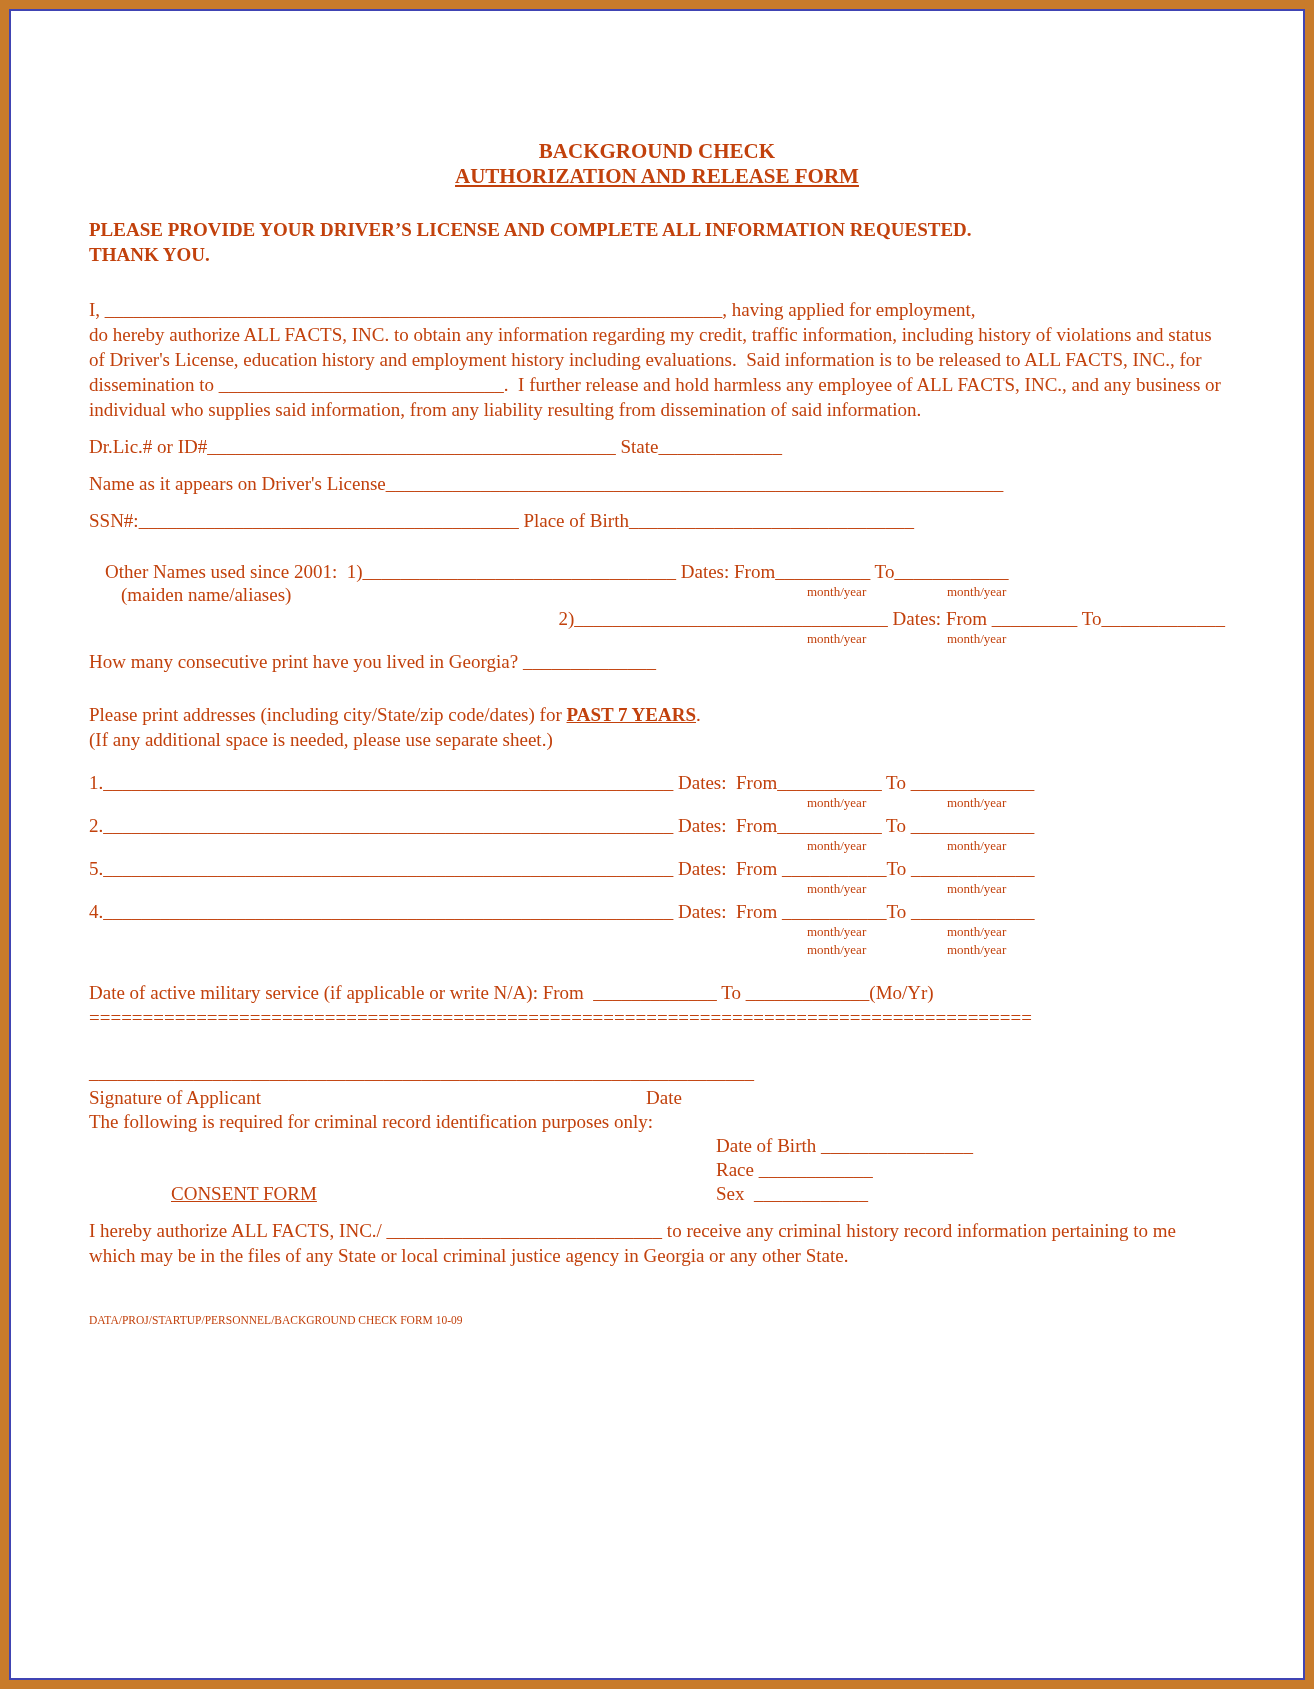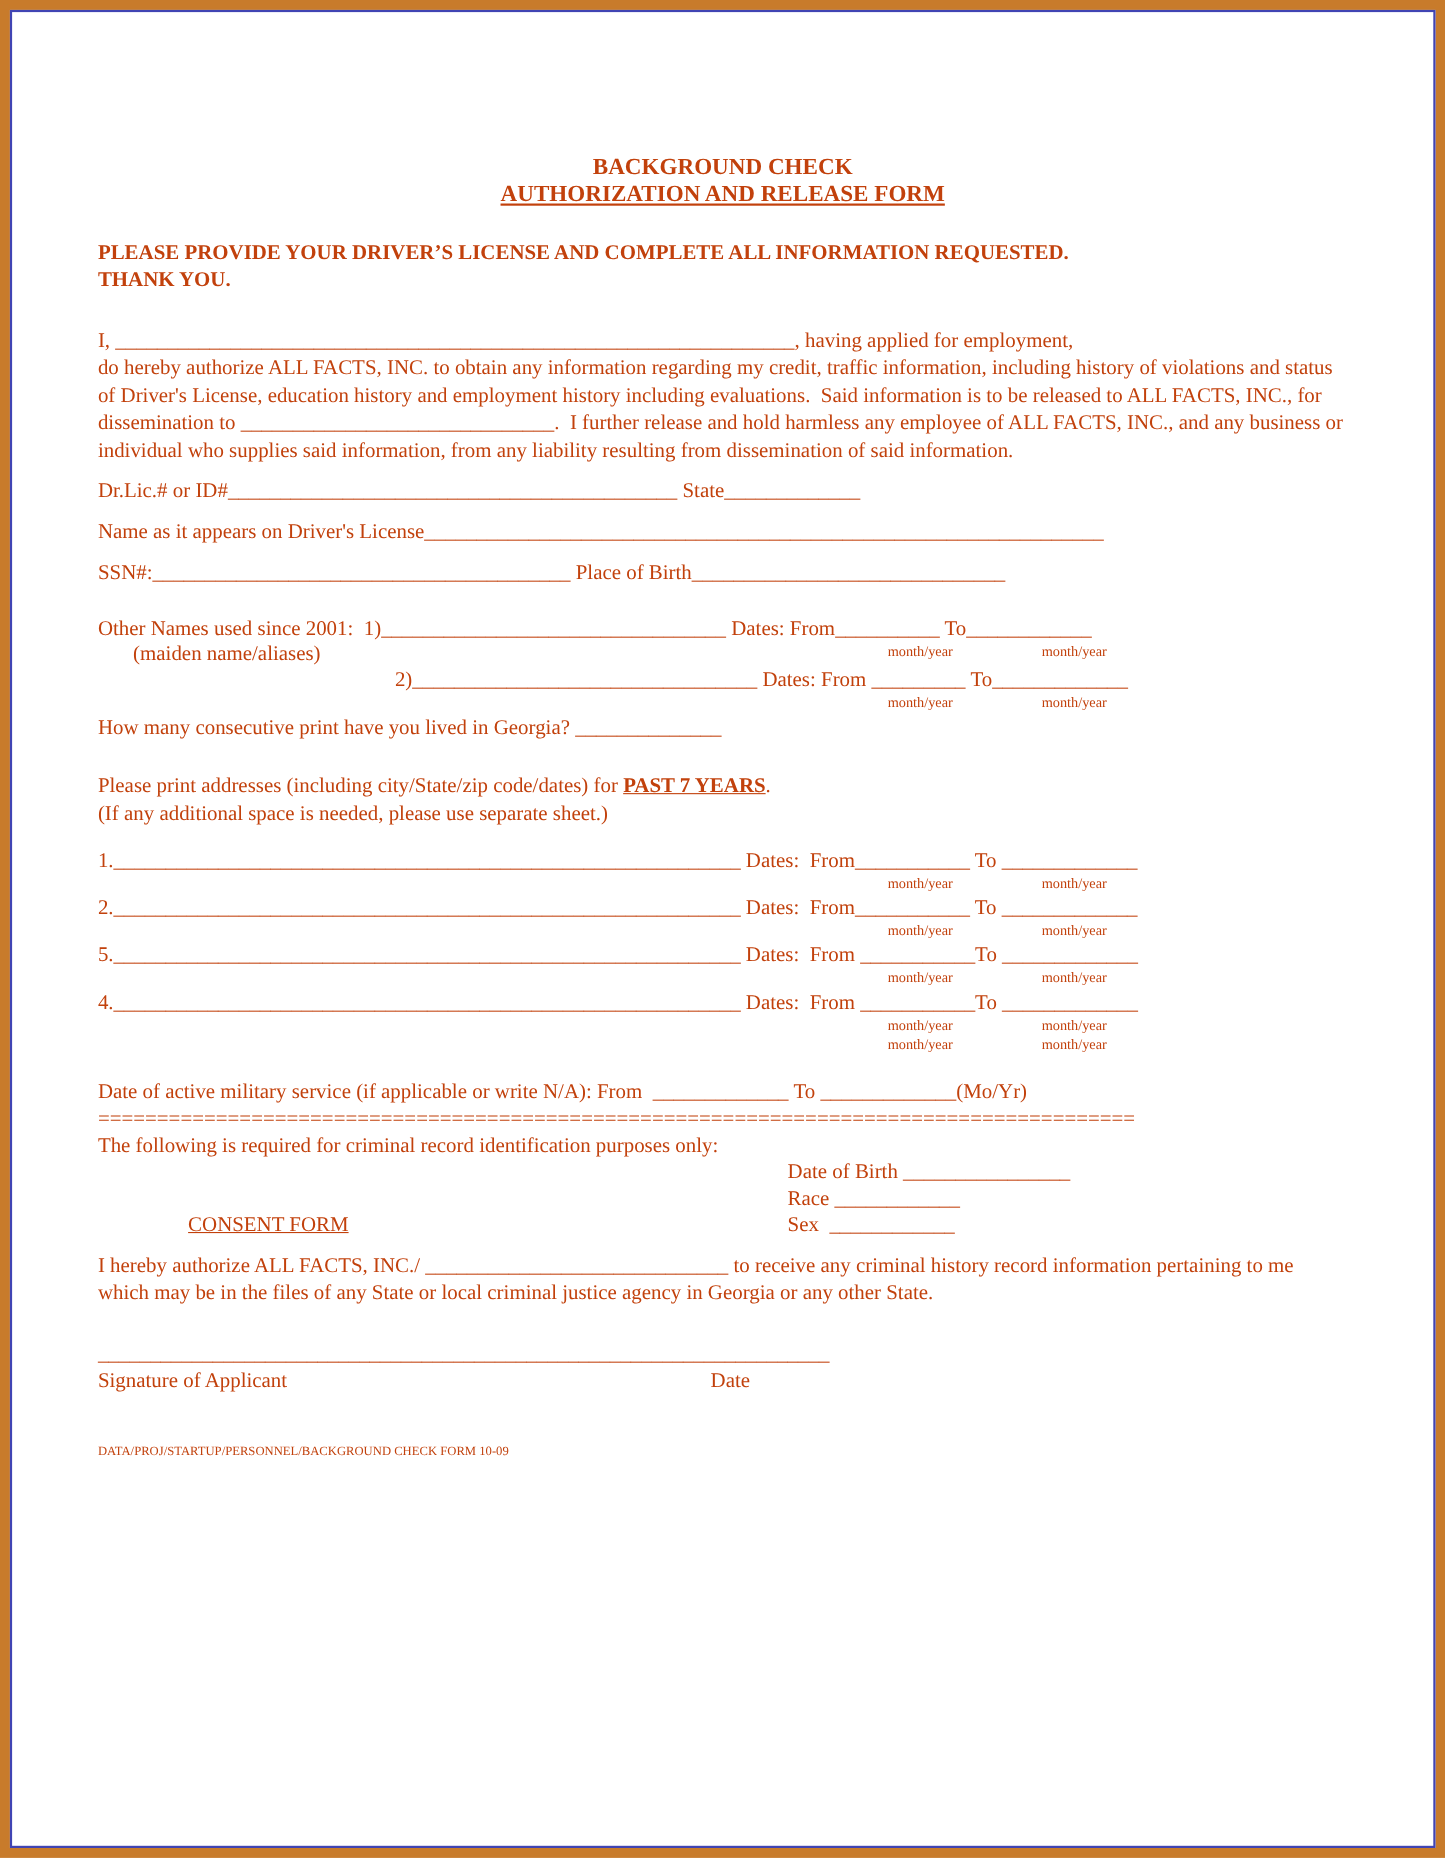--- a/index.html
+++ b/index.html
@@ -21,25 +21,25 @@
     line-height: 25px;
     color: #c2410c;
   }
   [data-bind] { white-space: pre-wrap; }
   p { margin: 0; }
   .bold { font-weight: bold; }
   .u { text-decoration: underline; }
   .doc-title { text-align: center; font-weight: bold; font-size: 21px; line-height: 25px; }
   .intro { font-weight: bold; margin-top: 28px; }
   .indent80 { padding-left: 80px; }
-  .indent270 { padding-left: 270px; }
+  .indent270 { padding-left: 270px; text-align: right; }
   .mt18 { margin-top: 18px; }
   .mt20 { margin-top: 20px; }
   .mt24 { margin-top: 12px; }
-  .mt26 { margin-top: 26px; }
+  .mt26 { margin-top: 26px; margin-left: 16px; }
   .mt28 { margin-top: 28px; }
   .mt30 { margin-top: 30px; }
   .mt34 { margin-top: 30px; }
   .mt45 { margin-top: 45px; }
   .my-row { position: relative; height: 18px; font-size: 13px; line-height: 16px; }
   .maiden-row { height: 22px; }
   .my { position: absolute; top: 0; }
   .my-from { left: 718px; }
   .my-to { left: 858px; }
   .maiden { position: absolute; left: 0; top: -2px; font-size: 19px; line-height: 25px; margin-left: 32px; }
@@ -132,34 +132,34 @@
           <span class="my my-to" data-bind="labels.month_year">month/year</span>
         </div>
       </div>
     </div>
 
     <p class="line mt20" data-bind="military_line">Date of active military service (if applicable or write N/A): From  _____________ To _____________(Mo/Yr)</p>
 
     <p class="line" data-bind="divider">========================================================================================</p>
 
     <div>
+      <p class="line mt34" data-bind="signature.line">______________________________________________________________________</p>
+      <div class="sig-labels">
+        <span data-bind="signature.applicant_label">Signature of Applicant</span>
+        <span class="date-label" data-bind="signature.date_label">Date</span>
+      </div>
+    </div>
+
+    <div>
       <p class="crim-line" data-bind="criminal.heading">The following is required for criminal record identification purposes only:</p>
       <p class="crim-line right-col" data-bind="criminal.dob_line">Date of Birth ________________</p>
       <p class="crim-line right-col" data-bind="criminal.race_line">Race ____________</p>
       <div class="consent-row">
         <span class="u consent-heading" data-bind="criminal.consent_heading">CONSENT FORM</span>
         <span class="right-col-abs" data-bind="criminal.sex_line">Sex  ____________</span>
       </div>
       <p class="para mt24" data-bind="criminal.consent_paragraph">I hereby authorize ALL FACTS, INC./ _____________________________ to receive any criminal history record information pertaining to me which may be in the files of any State or local criminal justice agency in Georgia or any other State.</p>
     </div>
 
-    <div>
-      <p class="line mt34" data-bind="signature.line">______________________________________________________________________</p>
-      <div class="sig-labels">
-        <span data-bind="signature.applicant_label">Signature of Applicant</span>
-        <span class="date-label" data-bind="signature.date_label">Date</span>
-      </div>
-    </div>
-
     <p class="footer mt45" data-bind="footer">DATA/PROJ/STARTUP/PERSONNEL/BACKGROUND CHECK FORM 10-09</p>
 
   </div>
 </div>
 
 </body></html>

